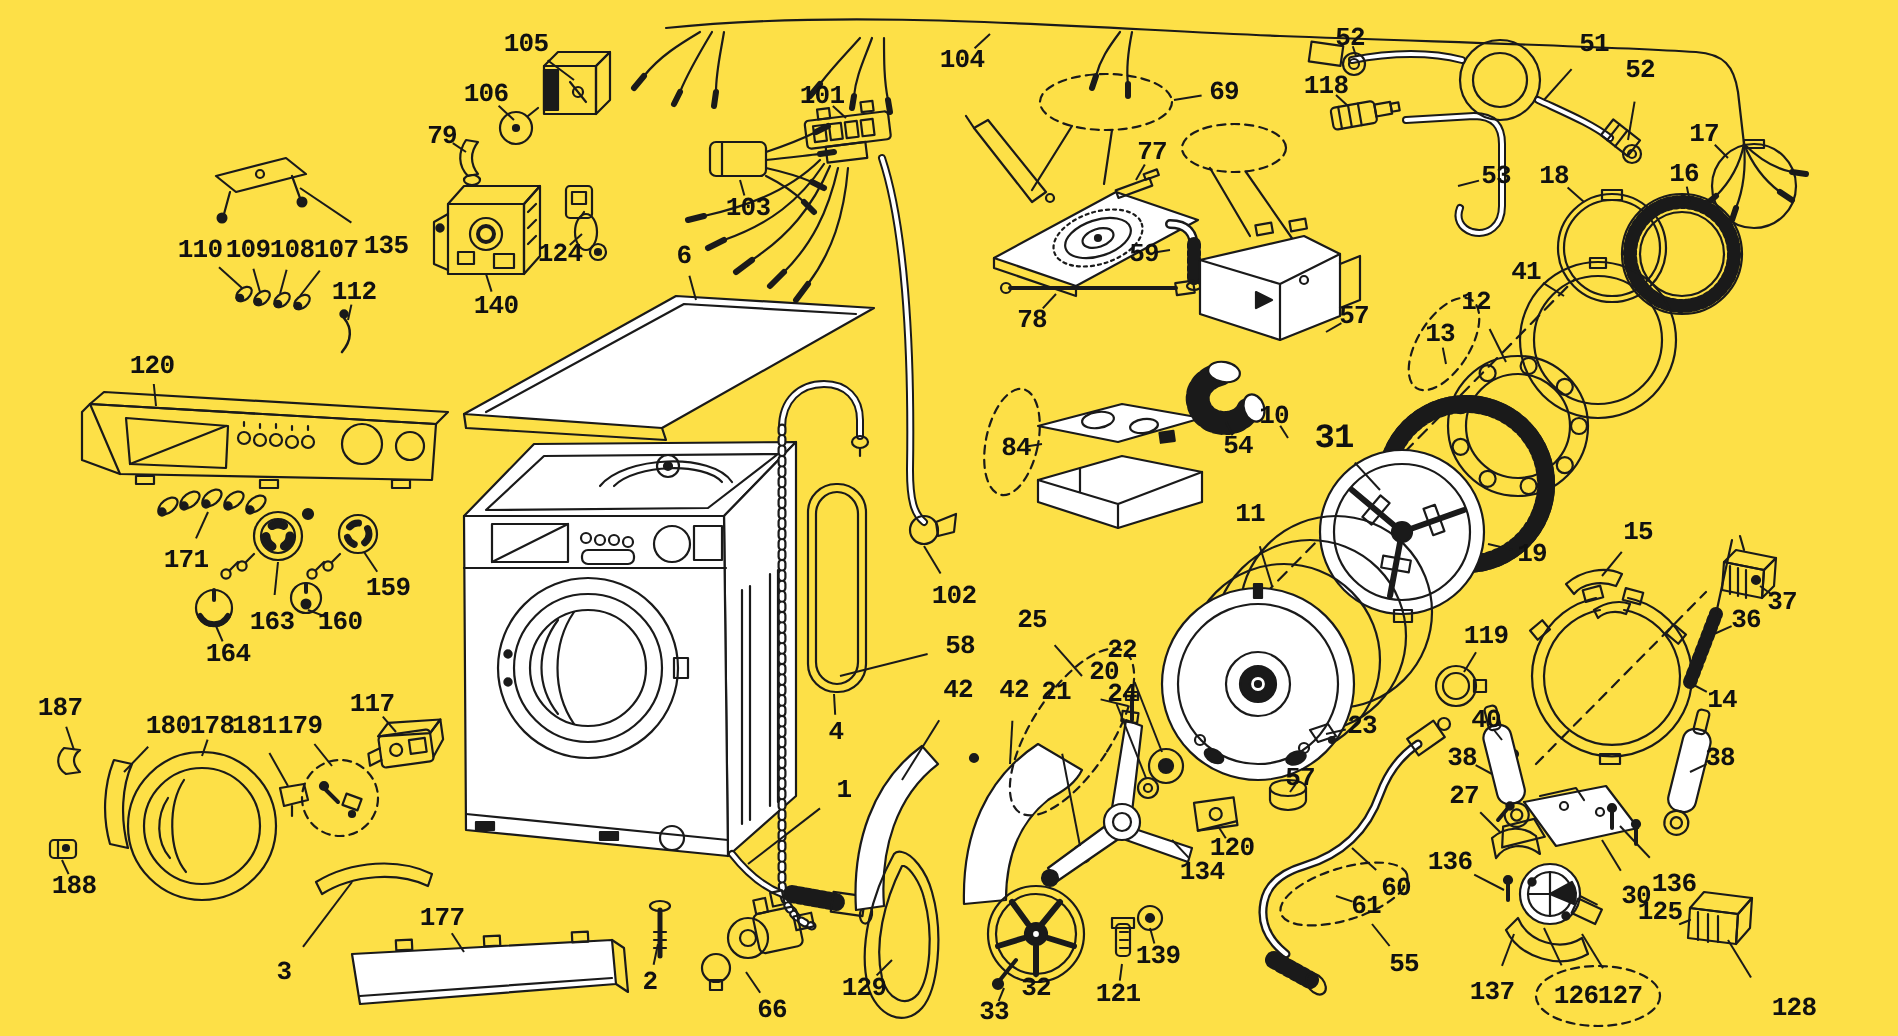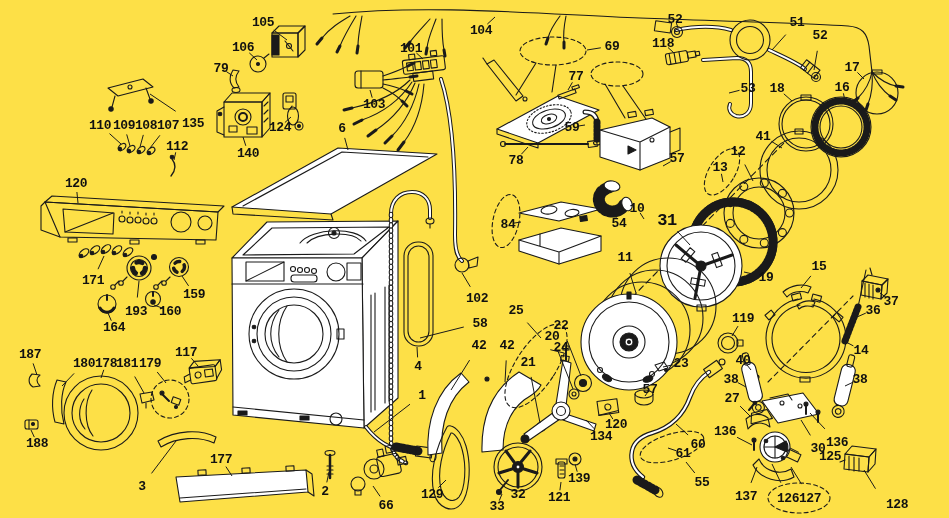--- a/index.html
+++ b/index.html
@@ -637,21 +637,21 @@
       <div class="part-label" style="left: 193px; top: 123px; color: rgb(17, 17, 17); font-size: 13px;">135</div>
       <div class="part-label" style="left: 100px; top: 125px; color: rgb(17, 17, 17); font-size: 13px;">110</div>
       <div class="part-label" style="left: 124px; top: 125px; color: rgb(17, 17, 17); font-size: 13px;">109</div>
       <div class="part-label" style="left: 146px; top: 125px; color: rgb(17, 17, 17); font-size: 13px;">108</div>
       <div class="part-label" style="left: 168px; top: 125px; color: rgb(17, 17, 17); font-size: 13px;">107</div>
       <div class="part-label" style="left: 177px; top: 146px; color: rgb(17, 17, 17); font-size: 13px;">112</div>
       <div class="part-label" style="left: 280px; top: 127px; color: rgb(17, 17, 17); font-size: 13px;">124</div>
       <div class="part-label" style="left: 248px; top: 153px; color: rgb(17, 17, 17); font-size: 13px;">140</div>
       <div class="part-label" style="left: 76px; top: 183px; color: rgb(17, 17, 17); font-size: 13px;">120</div>
       <div class="part-label" style="left: 93px; top: 280px; color: rgb(17, 17, 17); font-size: 13px;">171</div>
-      <div class="part-label" style="left: 136px; top: 311px; color: rgb(17, 17, 17); font-size: 13px;">193</div>
+      <div class="part-label" style="left: 136px; top: 311px; color: rgb(17, 17, 17); font-size: 13px;">163</div>
       <div class="part-label" style="left: 114px; top: 327px; color: rgb(17, 17, 17); font-size: 13px;">164</div>
       <div class="part-label" style="left: 170px; top: 311px; color: rgb(17, 17, 17); font-size: 13px;">160</div>
       <div class="part-label" style="left: 194px; top: 294px; color: rgb(17, 17, 17); font-size: 13px;">159</div>
       <div class="part-label" style="left: 30px; top: 354px; color: rgb(17, 17, 17); font-size: 13px;">187</div>
       <div class="part-label" style="left: 84px; top: 363px; color: rgb(17, 17, 17); font-size: 13px;">180</div>
       <div class="part-label" style="left: 106px; top: 363px; color: rgb(17, 17, 17); font-size: 13px;">178</div>
       <div class="part-label" style="left: 127px; top: 363px; color: rgb(17, 17, 17); font-size: 13px;">181</div>
       <div class="part-label" style="left: 150px; top: 363px; color: rgb(17, 17, 17); font-size: 13px;">179</div>
       <div class="part-label" style="left: 37px; top: 443px; color: rgb(17, 17, 17); font-size: 13px;">188</div>
       <div class="part-label" style="left: 186px; top: 352px; color: rgb(17, 17, 17); font-size: 13px;">117</div>
@@ -669,21 +669,21 @@
       <div class="part-label" style="left: 374px; top: 104px; color: rgb(17, 17, 17); font-size: 13px;">103</div>
       <div class="part-label" style="left: 342px; top: 128px; color: rgb(17, 17, 17); font-size: 13px;">6</div>
       <div class="part-label" style="left: 477px; top: 298px; color: rgb(17, 17, 17); font-size: 13px;">102</div>
       <div class="part-label" style="left: 480px; top: 323px; color: rgb(17, 17, 17); font-size: 13px;">58</div>
       <div class="part-label" style="left: 479px; top: 345px; color: rgb(17, 17, 17); font-size: 13px;">42</div>
       <div class="part-label" style="left: 507px; top: 345px; color: rgb(17, 17, 17); font-size: 13px;">42</div>
       <div class="part-label" style="left: 516px; top: 310px; color: rgb(17, 17, 17); font-size: 13px;">25</div>
       <div class="part-label" style="left: 561px; top: 325px; color: rgb(17, 17, 17); font-size: 13px;">22</div>
       <div class="part-label" style="left: 552px; top: 336px; color: rgb(17, 17, 17); font-size: 13px;">20</div>
       <div class="part-label" style="left: 561px; top: 347px; color: rgb(17, 17, 17); font-size: 13px; text-align: right;">24</div>
-      <div class="part-label" style="left: 528px; top: 362px; color: rgb(17, 17, 17); font-size: 13px;">21</div>
+      <div class="part-label" style="left: 528px; top: 346px; color: rgb(17, 17, 17); font-size: 13px;">21</div>
       <div class="part-label" style="left: 681px; top: 363px; color: rgb(17, 17, 17); font-size: 13px;">23</div>
       <div class="part-label" style="left: 650px; top: 389px; color: rgb(17, 17, 17); font-size: 13px;">57</div>
       <div class="part-label" style="left: 616px; top: 424px; color: rgb(17, 17, 17); font-size: 13px;">120</div>
       <div class="part-label" style="left: 601px; top: 436px; color: rgb(17, 17, 17); font-size: 13px;">134</div>
       <div class="part-label" style="left: 418px; top: 366px; color: rgb(17, 17, 17); font-size: 13px;">4</div>
       <div class="part-label" style="left: 422px; top: 395px; color: rgb(17, 17, 17); font-size: 13px;">1</div>
       <div class="part-label" style="left: 508px; top: 224px; color: rgb(17, 17, 17); font-size: 13px;">84</div>
       <div class="part-label" style="left: 612px; top: 46px; color: rgb(17, 17, 17); font-size: 13px;">69</div>
       <div class="part-label" style="left: 576px; top: 76px; color: rgb(17, 17, 17); font-size: 13px;">77</div>
       <div class="part-label" style="left: 572px; top: 127px; color: rgb(17, 17, 17); font-size: 13px;">59</div>

